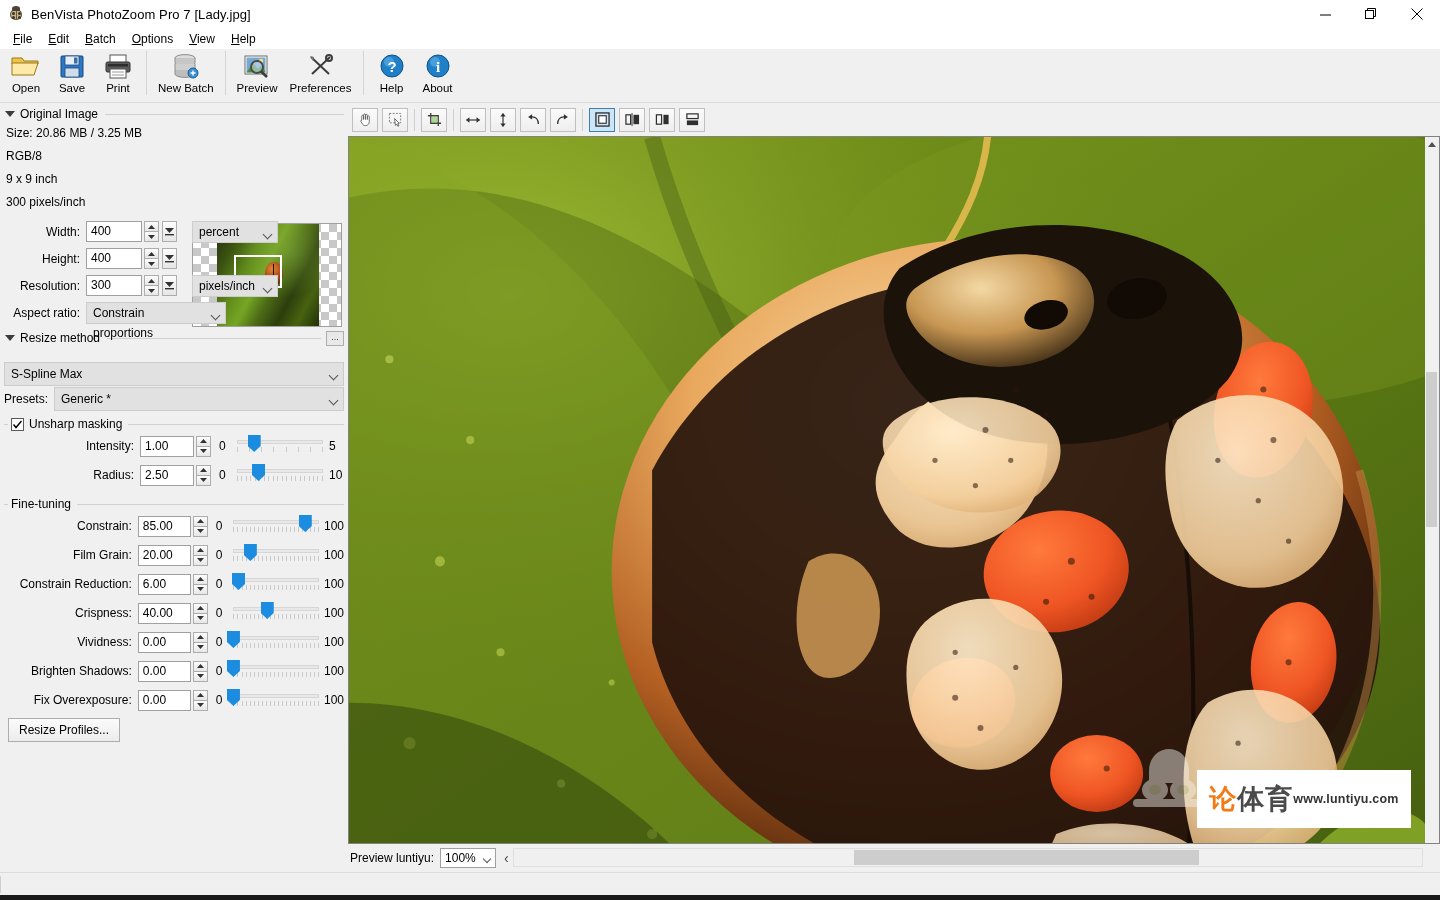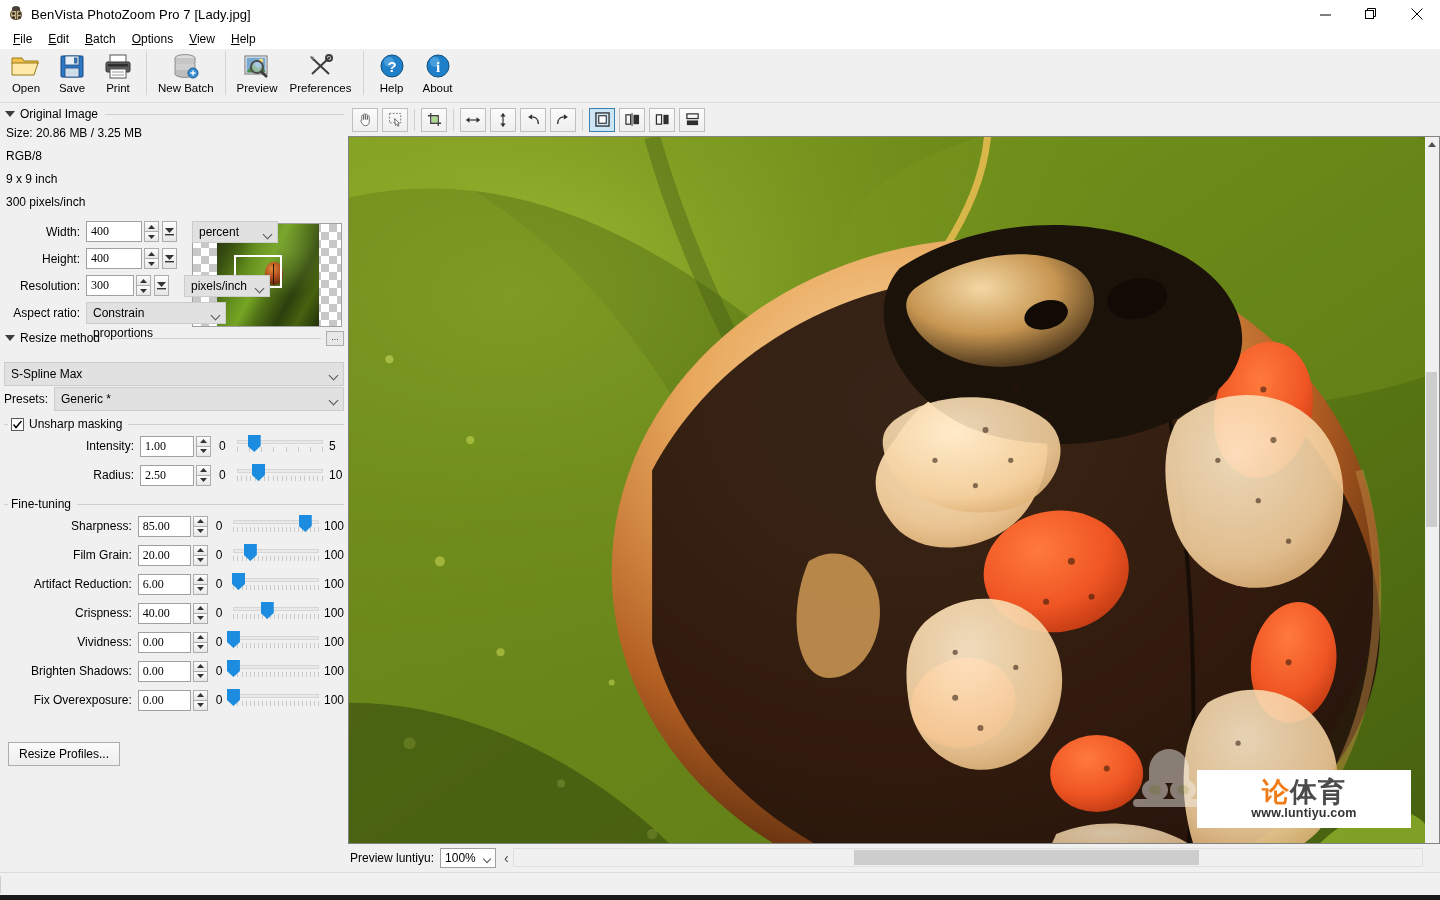--- a/index.html
+++ b/index.html
@@ -80,21 +80,21 @@
   }
   .thumb-bug { position:absolute; left:48px; top:38px; width:18px; height:23px; border-radius:48% 48% 44% 44%;
     background:radial-gradient(circle at 40% 30%, #e08a3a 0%, #b5521f 40%, #4a1d08 100%); }
   .thumb-bug::after{content:"";position:absolute;left:8px;top:2px;width:1.3px;height:20px;background:#2b1005;}
   .thumb-sel { position:absolute; left:41px; top:31px; width:48px; height:33px; border:2px solid #fff; }
 
   .row { display:flex; align-items:center; height:25px; margin-top:2px; }
   .lbl { font-size:12px; text-align:right; color:#000; }
   .txtbox {
     border:1px solid #a0a0a0; background:#fff; height:21px; line-height:19px;
-    font-size:12px; padding:0 4px; color:#000;font-family:Liberation Serif, serif;
+    font-size:12px; padding:0 4px; color:#000;
   }
   .spin { width:15px; height:21px; display:flex; flex-direction:column; margin-left:2px; }
   .spin div { flex:1; border:1px solid #adadad; background:linear-gradient(#fdfdfd,#e6e6e6); display:flex;align-items:center;justify-content:center;}
   .spin div:first-child{border-bottom:none;}
   .lockbtn { width:15px;height:21px;border:1px solid #adadad;background:linear-gradient(#fdfdfd,#e6e6e6);margin-left:3px;display:flex;align-items:center;justify-content:center;}
   .combo {
     border:1px solid #cccccc; background:#e1e1e1; height:22px; line-height:20px;
     font-size:12px; padding:0 18px 0 6px; position:relative; color:#000;
   }
   .combo::after{content:"";position:absolute;right:6px;top:9px;width:6px;height:6px;border-left:1.4px solid #555;border-bottom:1.4px solid #555;transform:rotate(-45deg);}
@@ -151,21 +151,21 @@
   
   .statusbar { height:23px; flex:0 0 23px; background:#f0f0f0; border-top:1px solid #dcdcdc; display:flex; align-items:center; }
   .sb-cell { height:22px; display:flex; align-items:center; padding-left:6px; font-size:12px; }
   .sb-div { width:1px; height:17px; background:#cfcfcf; }
   .bottom-strip { height:5px; flex:0 0 5px; background:#1a1a1a; }
 
   
   .wm-logo { position:absolute; right:196px; bottom:30px; width:120px; height:70px; opacity:0.55; pointer-events:none;}
   .wm-box {
     position:absolute; right:14px; bottom:15px; width:214px; height:58px;
-    background:#fff; display:flex; flex-direction:column; align-items:center; justify-content:center;
+    background:#fff; display:flex; flex-direction:row; align-items:center; justify-content:center;
   }
   .wm-cn { font-size:27px; font-weight:bold; line-height:29px; letter-spacing:1px; }
   .wm-cn .o { color:#f07c18; }
   .wm-cn .g { color:#4a4a4a; }
   .wm-url { font-size:12.5px; font-weight:bold; color:#333; letter-spacing:0.2px; margin-top:-1px;}
 </style>
 </head>
 <body>
 
 <div class="app">
@@ -387,21 +387,21 @@
         <span class="lockbtn">
             <svg width="9" height="9">
               <polygon points="0,1 9,1 4.5,6" fill="#333"></polygon>
               <rect x="0" y="7" width="9" height="1.4" fill="#333"></rect>
             </svg>
           </span>
       </div>
 
       <div class="row">
         <span class="lbl" style="width:76px">Resolution:</span>
-        <span class="txtbox" style="width:48px;margin-left:6px">300</span>
+        <span class="txtbox" style="width:56px;margin-left:6px">300</span>
         <span class="spin">
           <div>
               <svg width="7" height="4">
                 <polygon points="3.5,0 7,4 0,4" fill="#333"></polygon>
               </svg>
             </div>
           <div>
               <svg width="7" height="4">
                 <polygon points="0,0 7,0 3.5,4" fill="#333"></polygon>
               </svg>
@@ -529,21 +529,21 @@
       </div>
 
       <div class="groupbox" style="margin-top:8px">
         <div class="gb-title">
           <span class="gb-tick"></span>
           <span>Fine-tuning</span>
           <span class="gb-line"></span>
         </div>
 
         <div class="srow">
-          <span class="lbl">Sharpness:</span>
+          <span class="lbl">Constrain:</span>
           <span class="txtbox">85.00</span>
           <span class="spin">
             <div>
                 <svg width="7" height="4">
                   <polygon points="3.5,0 7,4 0,4" fill="#333"></polygon>
                 </svg>
               </div>
             <div>
                 <svg width="7" height="4">
                   <polygon points="0,0 7,0 3.5,4" fill="#333"></polygon>
@@ -623,21 +623,21 @@
                 <i></i>
                 <i></i>
                 <i></i>
               </span>
             <span class="sthumb" style="left: 20%;"></span>
           </span>
           <span class="maxv">100</span>
         </div>
 
         <div class="srow">
-          <span class="lbl">Artifact Reduction:</span>
+          <span class="lbl">Constrain Reduction:</span>
           <span class="txtbox">6.00</span>
           <span class="spin">
             <div>
                 <svg width="7" height="4">
                   <polygon points="3.5,0 7,4 0,4" fill="#333"></polygon>
                 </svg>
               </div>
             <div>
                 <svg width="7" height="4">
                   <polygon points="0,0 7,0 3.5,4" fill="#333"></polygon>
@@ -858,21 +858,21 @@
                 <i></i>
                 <i></i>
                 <i></i>
               </span>
             <span class="sthumb" style="left: 0%;"></span>
           </span>
           <span class="maxv">100</span>
         </div>
       </div>
 
-      <div style="margin-top:28px;padding-left:4px">
+      <div style="margin-top:4px;padding-left:4px">
         <span class="btn" style="display:inline-block">Resize Profiles...</span>
       </div>
     </div>
 
     <div class="rightpanel">
 
       <div class="ptoolbar">
         <div class="pbtn">
           <svg width="15" height="15" viewBox="0 0 16 16">
               <path d="M4 9V4.5a1 1 0 0 1 2 0V8V3a1 1 0 0 1 2 0v5V3.5a1 1 0 0 1 2 0V8V5a1 1 0 0 1 2 0v5.5c0 2.2-1.6 4-3.8 4H7.5c-1.4 0-2-.6-2.6-1.6L3 10c-.4-.7.4-1.5 1-1V9z" fill="#fff" stroke="#5a5a5a" stroke-width="0.9"></path>

